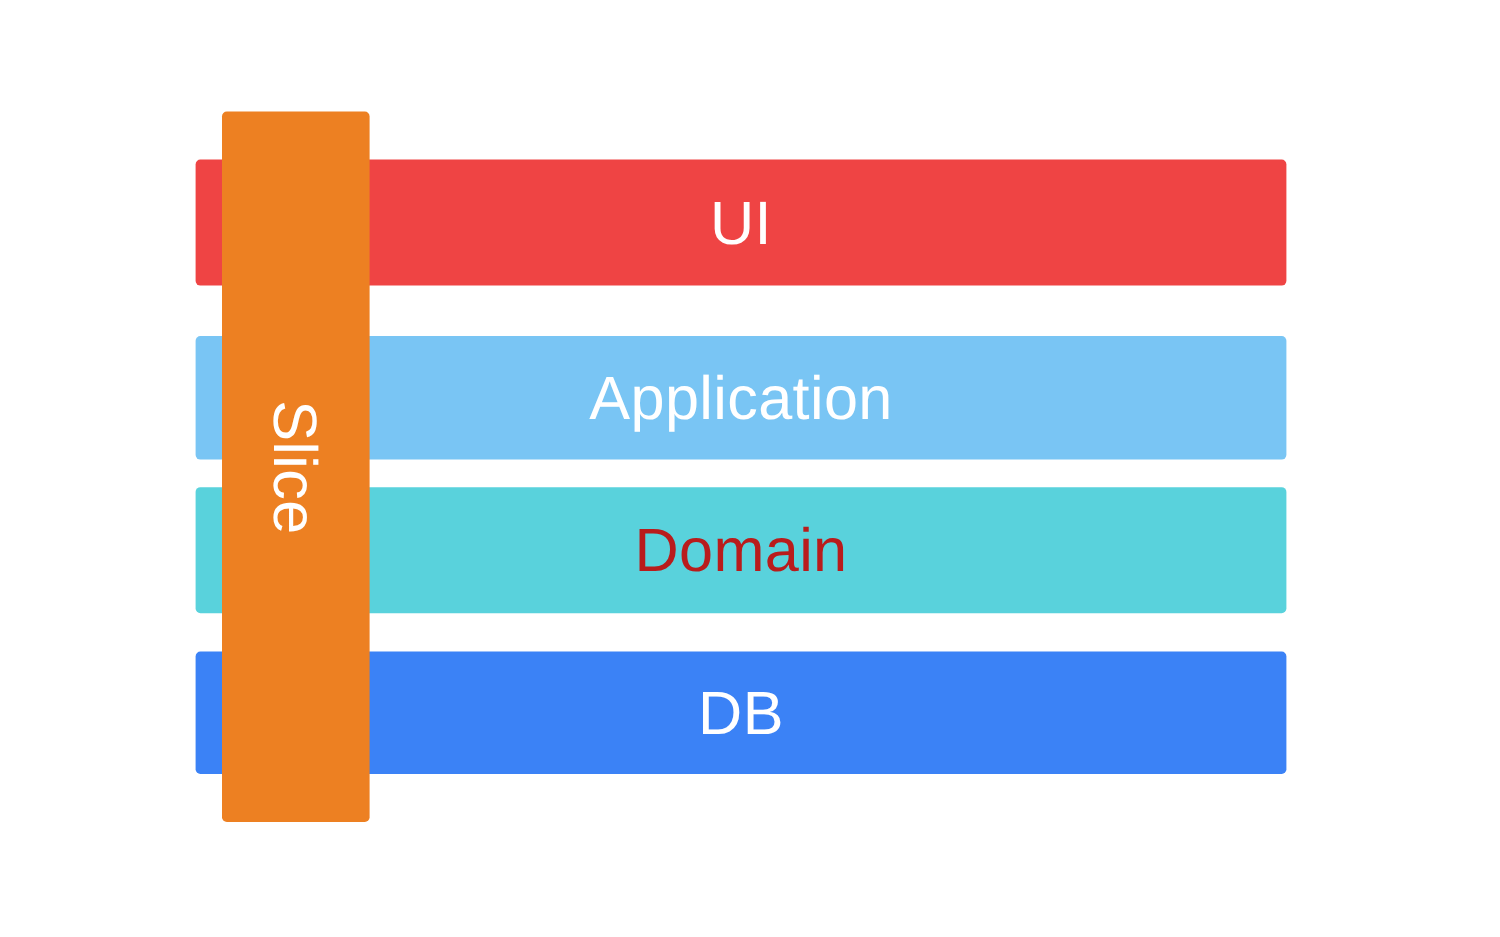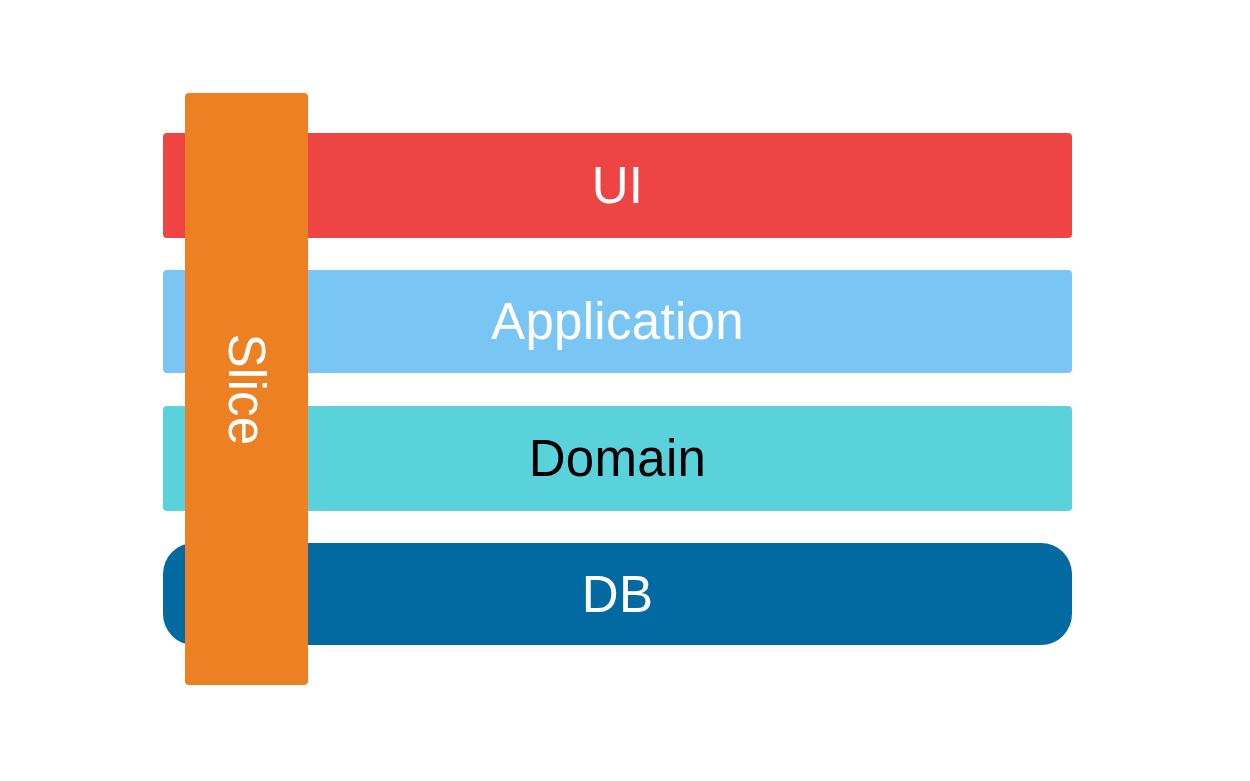--- a/index.html
+++ b/index.html
@@ -31,21 +31,21 @@
   .layer-label {
     color: #ffffff;
     font-size: 51px;
     font-weight: 400;
     line-height: 1;
     letter-spacing: 0.3px;
     white-space: nowrap;
     user-select: none;
   }
   #bar-ui     { top: 133px; height: 105px; }
-  #bar-app    { top: 270px; height: 103px; }
+  #bar-app    { top: 280px; height: 103px; }
   #bar-domain { top: 406px; height: 105px; }
   #bar-db     { top: 543px; height: 102px; }
 
   .slice-bar {
     position: absolute;
     left: 185px;
     top: 93px;
     width: 123px;
     height: 592px;
     border-radius: 4px;
@@ -73,24 +73,24 @@
 
   <div class="layer-bar" id="bar-ui" style="background-color: #ef4444;">
     <span class="layer-label" style="color: rgb(255, 255, 255);">UI</span>
   </div>
 
   <div class="layer-bar" id="bar-app" style="background-color: rgb(121, 197, 244);">
     <span class="layer-label" style="color: rgb(255, 255, 255);">Application</span>
   </div>
 
   <div class="layer-bar" id="bar-domain" style="background-color: rgb(89, 210, 220);">
-    <span class="layer-label" style="color: #000000;">Domain</span>
+    <span class="layer-label" style="color: #b91c1c;">Domain</span>
   </div>
 
-  <div class="layer-bar" id="bar-db" style="background-color: #0369a1; border-radius: 31px;">
+  <div class="layer-bar" id="bar-db" style="background-color: #3b82f6;">
     <span class="layer-label" style="color: rgb(255, 255, 255);">DB</span>
   </div>
 
   <div class="slice-bar" id="bar-slice" style="background-color: rgb(237, 128, 34);">
     <span class="slice-label" style="color: rgb(255, 255, 255);">Slice</span>
   </div>
 
 </div>
 
 </body></html>

